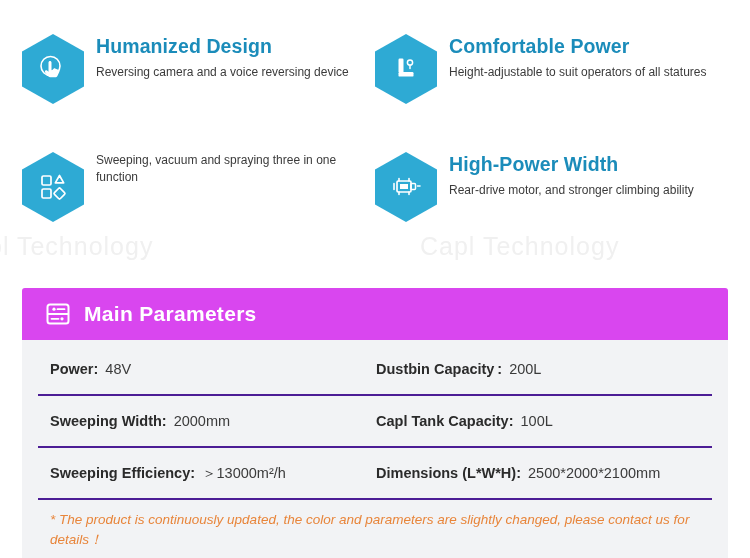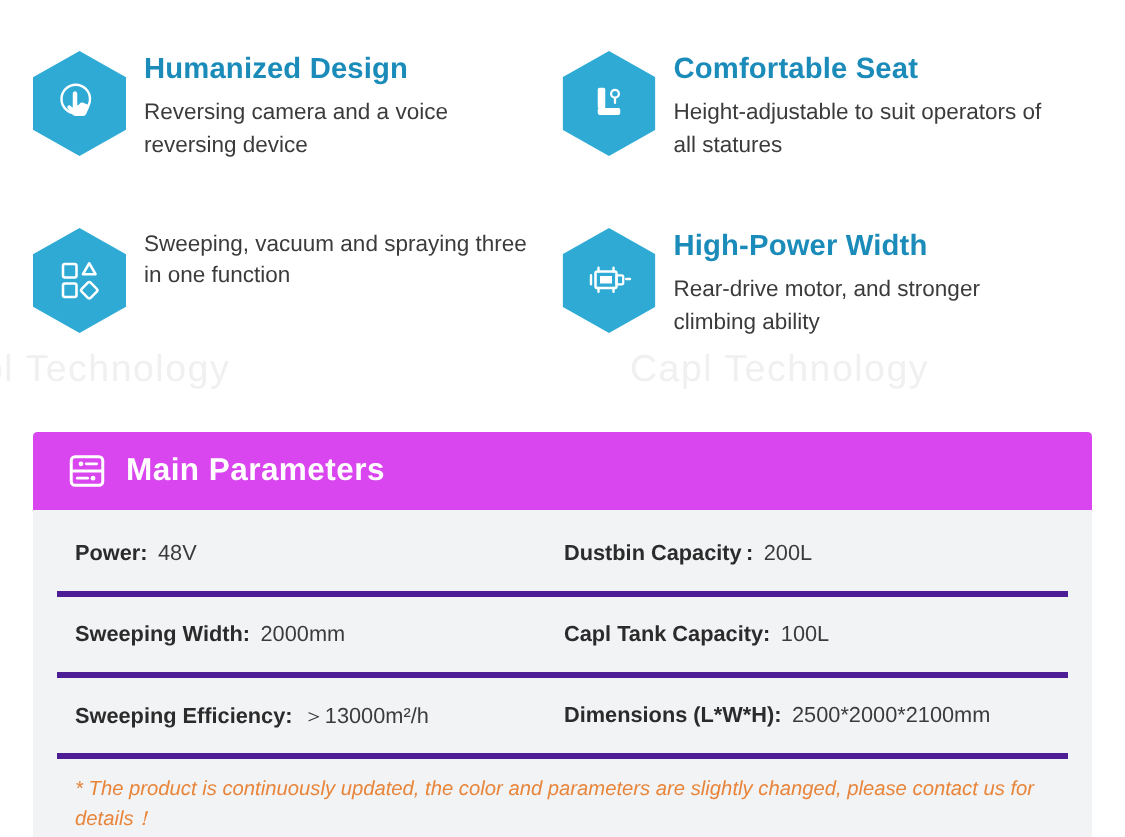--- a/index.html
+++ b/index.html
@@ -56,21 +56,21 @@
   }
   .ftitle {
     font-size: 19.5px;
     font-weight: bold;
     color: #1b8cba;
     line-height: 1.25;
     margin: 0 0 6px 0;
     letter-spacing: .1px;
   }
   .fdesc {
-    font-size: 15px;
+    font-size: 12px;
     color: #3b3b3b;
     line-height: 1.42;
     margin: 0;
     max-width: 262px;
   }
 
   
   .watermark {
     position: absolute;
     top: 232px;
@@ -117,21 +117,21 @@
     color: #ffffff;
     font-size: 21px;
     font-weight: bold;
     letter-spacing: .3px;
   }
   .params-body {
     padding: 4px 16px 0 16px;
   }
   .prow {
     display: flex;
-    border-bottom: 4px solid #4c1d95;
+    border-bottom: 2px solid #4c1d95;
     height: 50px;
     align-items: center;
   }
   .prow:last-of-type { border-bottom: 1px solid #dcdfe3; }
   .pcell {
     display: flex;
     align-items: baseline;
     font-size: 14.5px;
     color: #3b3b3b;
   }
@@ -178,21 +178,21 @@
       <div class="hex">
         <svg width="34" height="34" viewBox="0 0 34 34" fill="none">
           <rect x="9.5" y="6.5" width="5" height="14" rx="1.2" fill="#ffffff"></rect>
           <rect x="9.5" y="20" width="15" height="4.6" rx="1.2" fill="#ffffff"></rect>
           <circle cx="21" cy="10.5" r="2.6" stroke="#ffffff" stroke-width="1.5" fill="none"></circle>
           <path d="M21 13.4v3.2" stroke="#ffffff" stroke-width="1.5" stroke-linecap="round"></path>
         </svg>
       </div>
     </div>
     <div class="ftext">
-      <div class="ftitle">Comfortable Seat</div>
+      <div class="ftitle">Comfortable Power</div>
       <div class="fdesc">Height-adjustable to suit operators of all statures</div>
     </div>
   </div>
 
   <div class="feature">
     <div class="hexwrap">
       <div class="hex">
         <svg width="34" height="34" viewBox="0 0 34 34" fill="none">
           <rect x="6" y="6" width="9" height="9" rx="1.3" stroke="#ffffff" stroke-width="1.7" fill="none"></rect>
           <path d="M23.5 5.5l4.2 7.3h-8.4z" stroke="#ffffff" stroke-width="1.7" fill="none" stroke-linejoin="round"></path>

